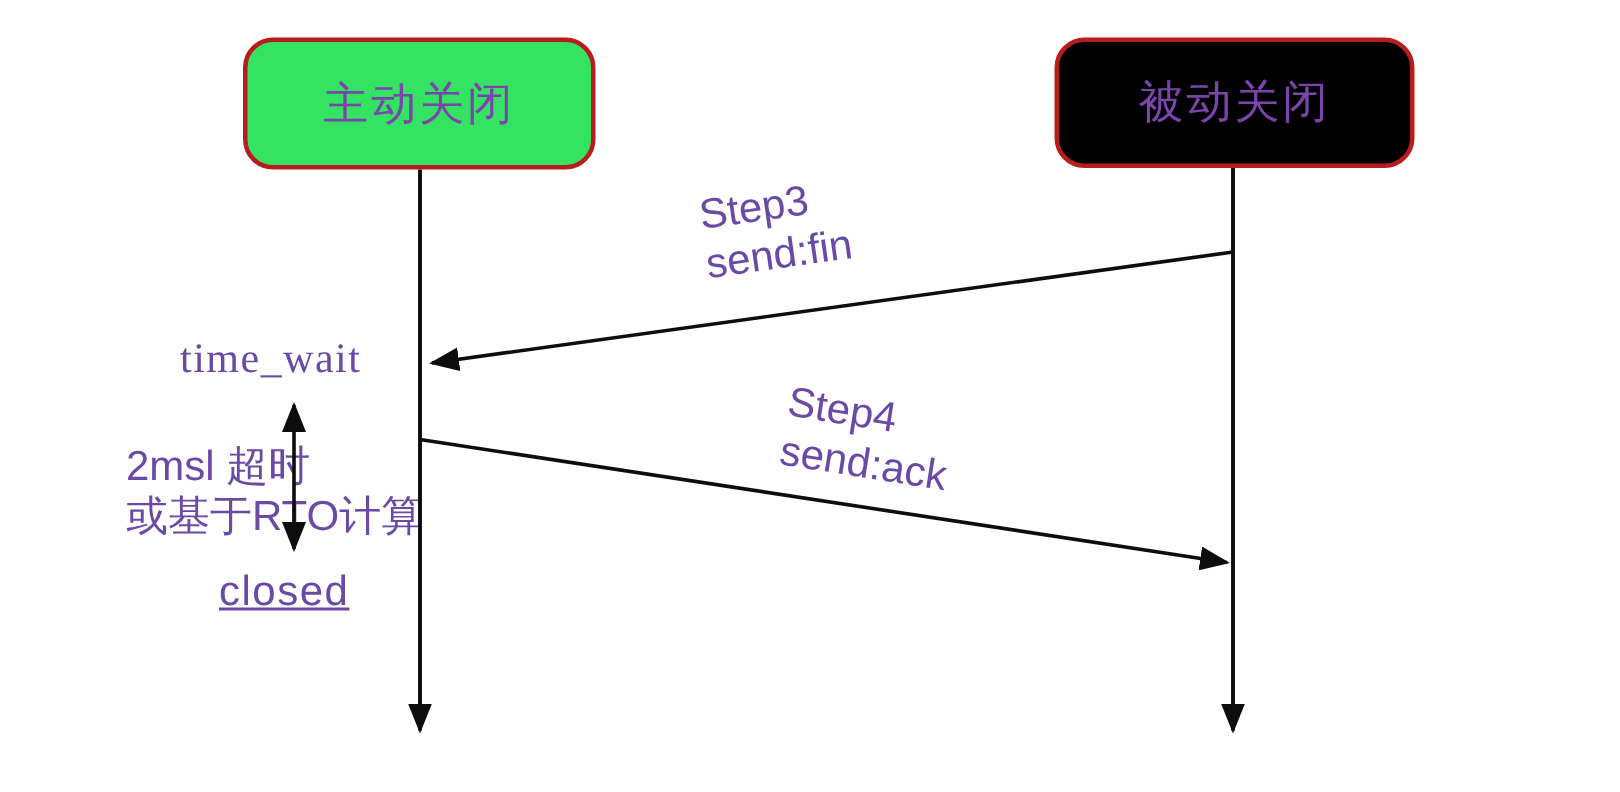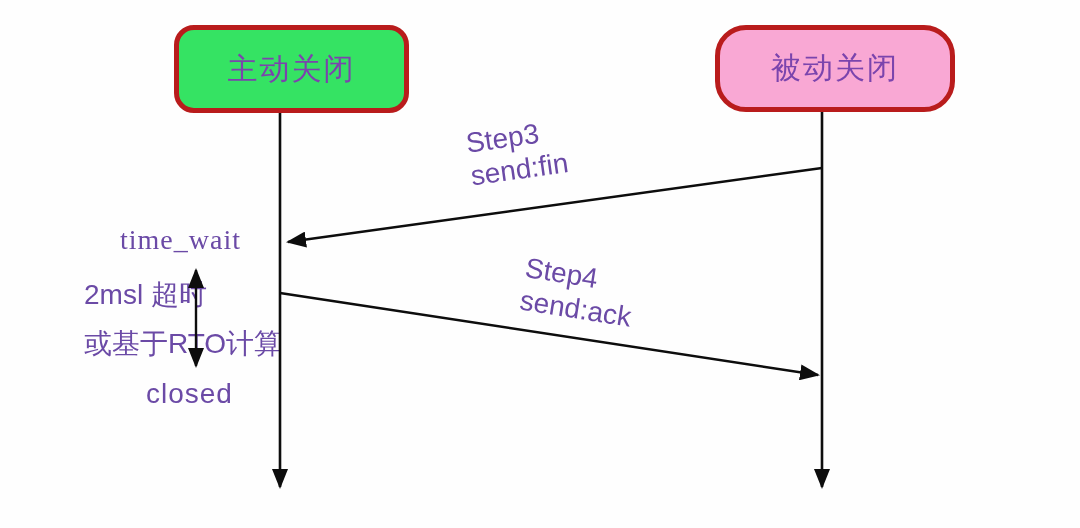--- a/index.html
+++ b/index.html
@@ -13,53 +13,51 @@
     height: 528px;
     background: #fefefe;
     overflow: hidden;
     font-family: "Liberation Sans", "DejaVu Sans", sans-serif;
   }
   .actor-box {
     position: absolute;
     display: flex;
     align-items: center;
     justify-content: center;
-    border: 5px solid #b91c1c;
+    border: 3px solid #b91c1c;
     border-radius: 20px;
     box-sizing: border-box;
     font-size: 30px;
     letter-spacing: 2px;
     color: #7b44ad;
-    margin-left: 12px;
   }
   .actor-active {
     left: 162px;
     top: 25px;
     width: 235px;
     height: 88px;
     background: #35e363;
   }
   .actor-passive {
     left: 703px;
     top: 25px;
     width: 240px;
     height: 87px;
-    background: #f9a8d4;
-    border-radius: 31px;
+    background: #000000;
   }
   .label {
     position: absolute;
     color: #6b4aa6;
     font-size: 28px;
     white-space: nowrap;
   }
   .lbl-time-wait { left: 120px; top: 224px; letter-spacing: 1px; font-family: Liberation Serif, serif; }
-  .lbl-timeout1  { left: 84px;  top: 276px; }
+  .lbl-timeout1  { left: 84px;  top: 292px; }
   .lbl-timeout2  { left: 84px;  top: 325px; }
-  .lbl-closed    { left: 146px; top: 378px; letter-spacing: 1px; }
+  .lbl-closed    { left: 146px; top: 378px; letter-spacing: 1px; text-decoration: underline; }
   .msg-label {
     position: absolute;
     color: #6b4aa6;
     font-size: 28px;
     line-height: 33px;
     white-space: nowrap;
   }
   .msg-fin {
     left: 464px;
     top: 127px;

